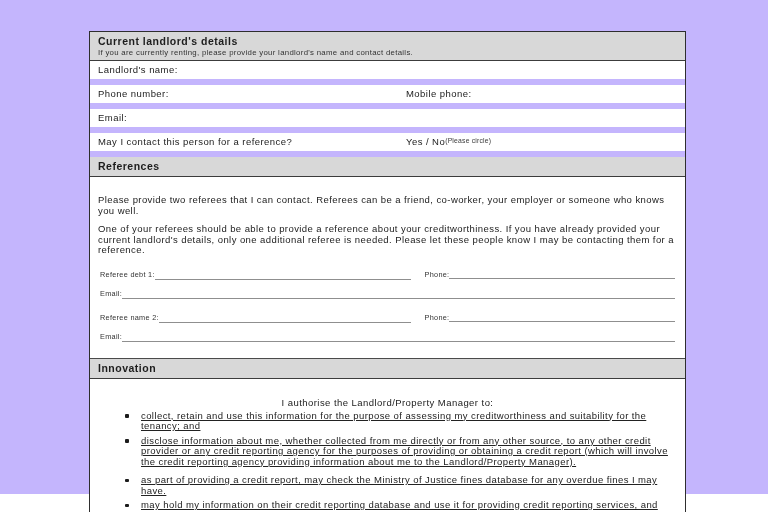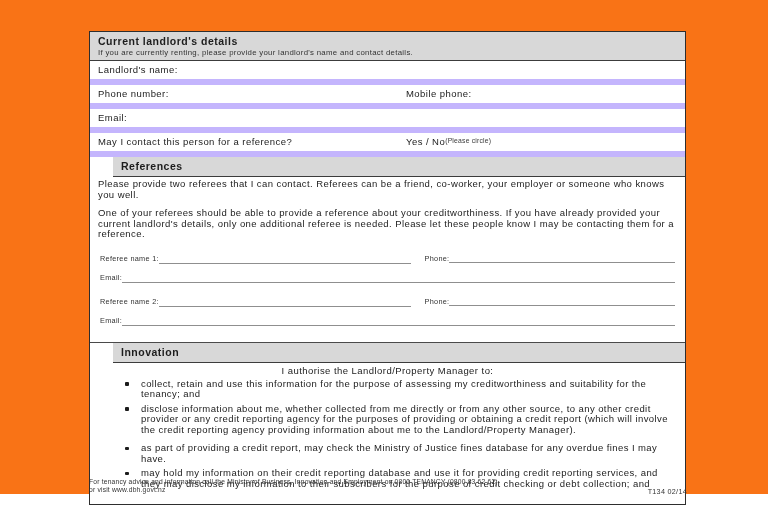--- a/index.html
+++ b/index.html
@@ -1,58 +1,58 @@
 <!DOCTYPE html>
 <html><head>
 <meta charset="utf-8">
 <style>
   * { margin:0; padding:0; box-sizing:border-box; }
   html,body { width:768px; height:512px; background:#ffffff; overflow:hidden;
     font-family:"Liberation Sans", sans-serif; color:#2b2b2b; }
-  .page { position:relative; width:768px; height:494px; background:#f97316; }
+  .page { position:relative; width:768px; height:494px; background:#c4b5fd; }
 
   .form { position:absolute; left:89px; top:31px; width:597px;
     border:1.5px solid #2e2e2e; background:#ffffff; }
 
   
   .sec-head { background:#d8d8d8; border-bottom:1px solid #3c3c3c; padding:3px 8px 3px 8px; }
   .sec-title { font-size:10.5px; font-weight:bold; letter-spacing:0.5px; color:#1d1d1d; }
   .sec-sub { font-size:7.8px; letter-spacing:0.3px; color:#333; margin-top:1px; }
-  .sec-head.slim { padding:3px 8px 4px 8px;margin-left:23px; }
+  .sec-head.slim { padding:3px 8px 4px 8px; }
 
   
   .row { display:flex; align-items:flex-start; border-bottom:6px solid #c4b5fd;
     padding:3px 8px 4px 8px; min-height:15px; }
   .lbl { font-size:9.5px; letter-spacing:0.45px; color:#222; }
   .colL { width:308px; flex:0 0 308px; }
   .yesno { display:flex; flex-direction:row; }
   .hint { font-size:6.8px; letter-spacing:0.2px; color:#3a3a3a; margin-top:1px; }
 
   
-  .sec-body { padding:2px 8px 7px 8px; }
+  .sec-body { padding:18px 8px 7px 8px; }
   .sec-body.bordered { border-bottom:1px solid #4a4a4a; }
   .para { font-size:9.5px; line-height:10.5px; letter-spacing:0.42px; color:#222;
     margin-bottom:8px; }
   .para:last-child { margin-bottom:0; }
 
   
   .fill-group { margin-top:4px; }
   .fill-row { display:flex; align-items:flex-end; margin:0 2px 9px 2px; }
   .fill-row.gap-top { margin-top:14px; }
   .flabel { font-size:7.3px; letter-spacing:0.3px; color:#333; white-space:nowrap;
     padding-bottom:1px; }
   .fline { flex:1 1 auto; border-bottom:1px solid #8f8f8f; height:9px; }
   .fleft { display:flex; align-items:flex-end; flex:0 0 54%; }
   .fright { display:flex; align-items:flex-start; flex:1 1 auto; margin-left:14px; }
 
   
   .intro { font-size:9.5px; letter-spacing:0.45px; color:#222; margin-bottom:3px;text-align:center; }
   ul.blist { list-style:none; margin:0 0 8px 26px; }
   ul.blist li { position:relative; padding-left:17px; font-size:9.5px; line-height:10.5px;
-    letter-spacing:0.42px; color:#222; margin-bottom:4px; }
+    letter-spacing:0.42px; color:#222; margin-bottom:4px;text-decoration:underline; }
   ul.blist li::before { content:""; position:absolute; left:1px; top:3.5px;
     width:3.5px; height:3.5px; background:#1c1c1c; border-radius:1px; }
 
   
   .footer { position:absolute; left:89px; top:478px; width:598px; display:flex;
     justify-content:space-between; align-items:flex-start; }
   .footer-left { font-size:6.7px; line-height:8px; letter-spacing:0.2px; color:#333; }
   .footer-code { font-size:7.2px; letter-spacing:0.3px; color:#333; margin-top:9px; }
 </style>
 </head>
@@ -90,21 +90,21 @@
       <header class="sec-head slim">
         <div class="sec-title">References</div>
       </header>
       <div class="sec-body bordered">
         <p class="para">Please provide two referees that I can contact.  Referees can be a friend, co-worker, your employer or someone who knows you well.</p>
         <p class="para">One of your referees should be able to provide a reference about your creditworthiness.  If you have already provided your current landlord's details, only one additional referee is needed.  Please let these people know I may be contacting them for a reference.</p>
 
         <div class="fill-group">
           <div class="fill-row gap-top">
             <span class="fleft">
-              <span class="flabel">Referee name 1:</span>
+              <span class="flabel">Referee debt 1:</span>
               <span class="fline"></span>
             </span>
             <span class="fright">
               <span class="flabel">Phone:</span>
               <span class="fline"></span>
             </span>
           </div>
           <div class="fill-row">
             <span class="flabel">Email:</span>
             <span class="fline"></span>
@@ -143,21 +143,14 @@
         <ul class="blist">
           <li>as part of providing a credit report, may check the Ministry of Justice fines database for any overdue fines I may have.</li>
           <li>may hold my information on their credit reporting database and use it for providing credit reporting services, and they may disclose my information to their subscribers for the purpose of credit checking or debt collection; and</li>
         </ul>
 
       </div>
     </section>
 
   </div>
 
-  <div class="footer">
-    <div class="footer-left">
-      <div>For tenancy advice and information call the Ministry of Business, Innovation and Employment on 0800 TENANCY (0800 83 62 62)</div>
-      <div>or visit www.dbh.govt.nz</div>
-    </div>
-    <div class="footer-code">T134 02/14</div>
-  </div>
 
 </div>
 
 </body></html>

